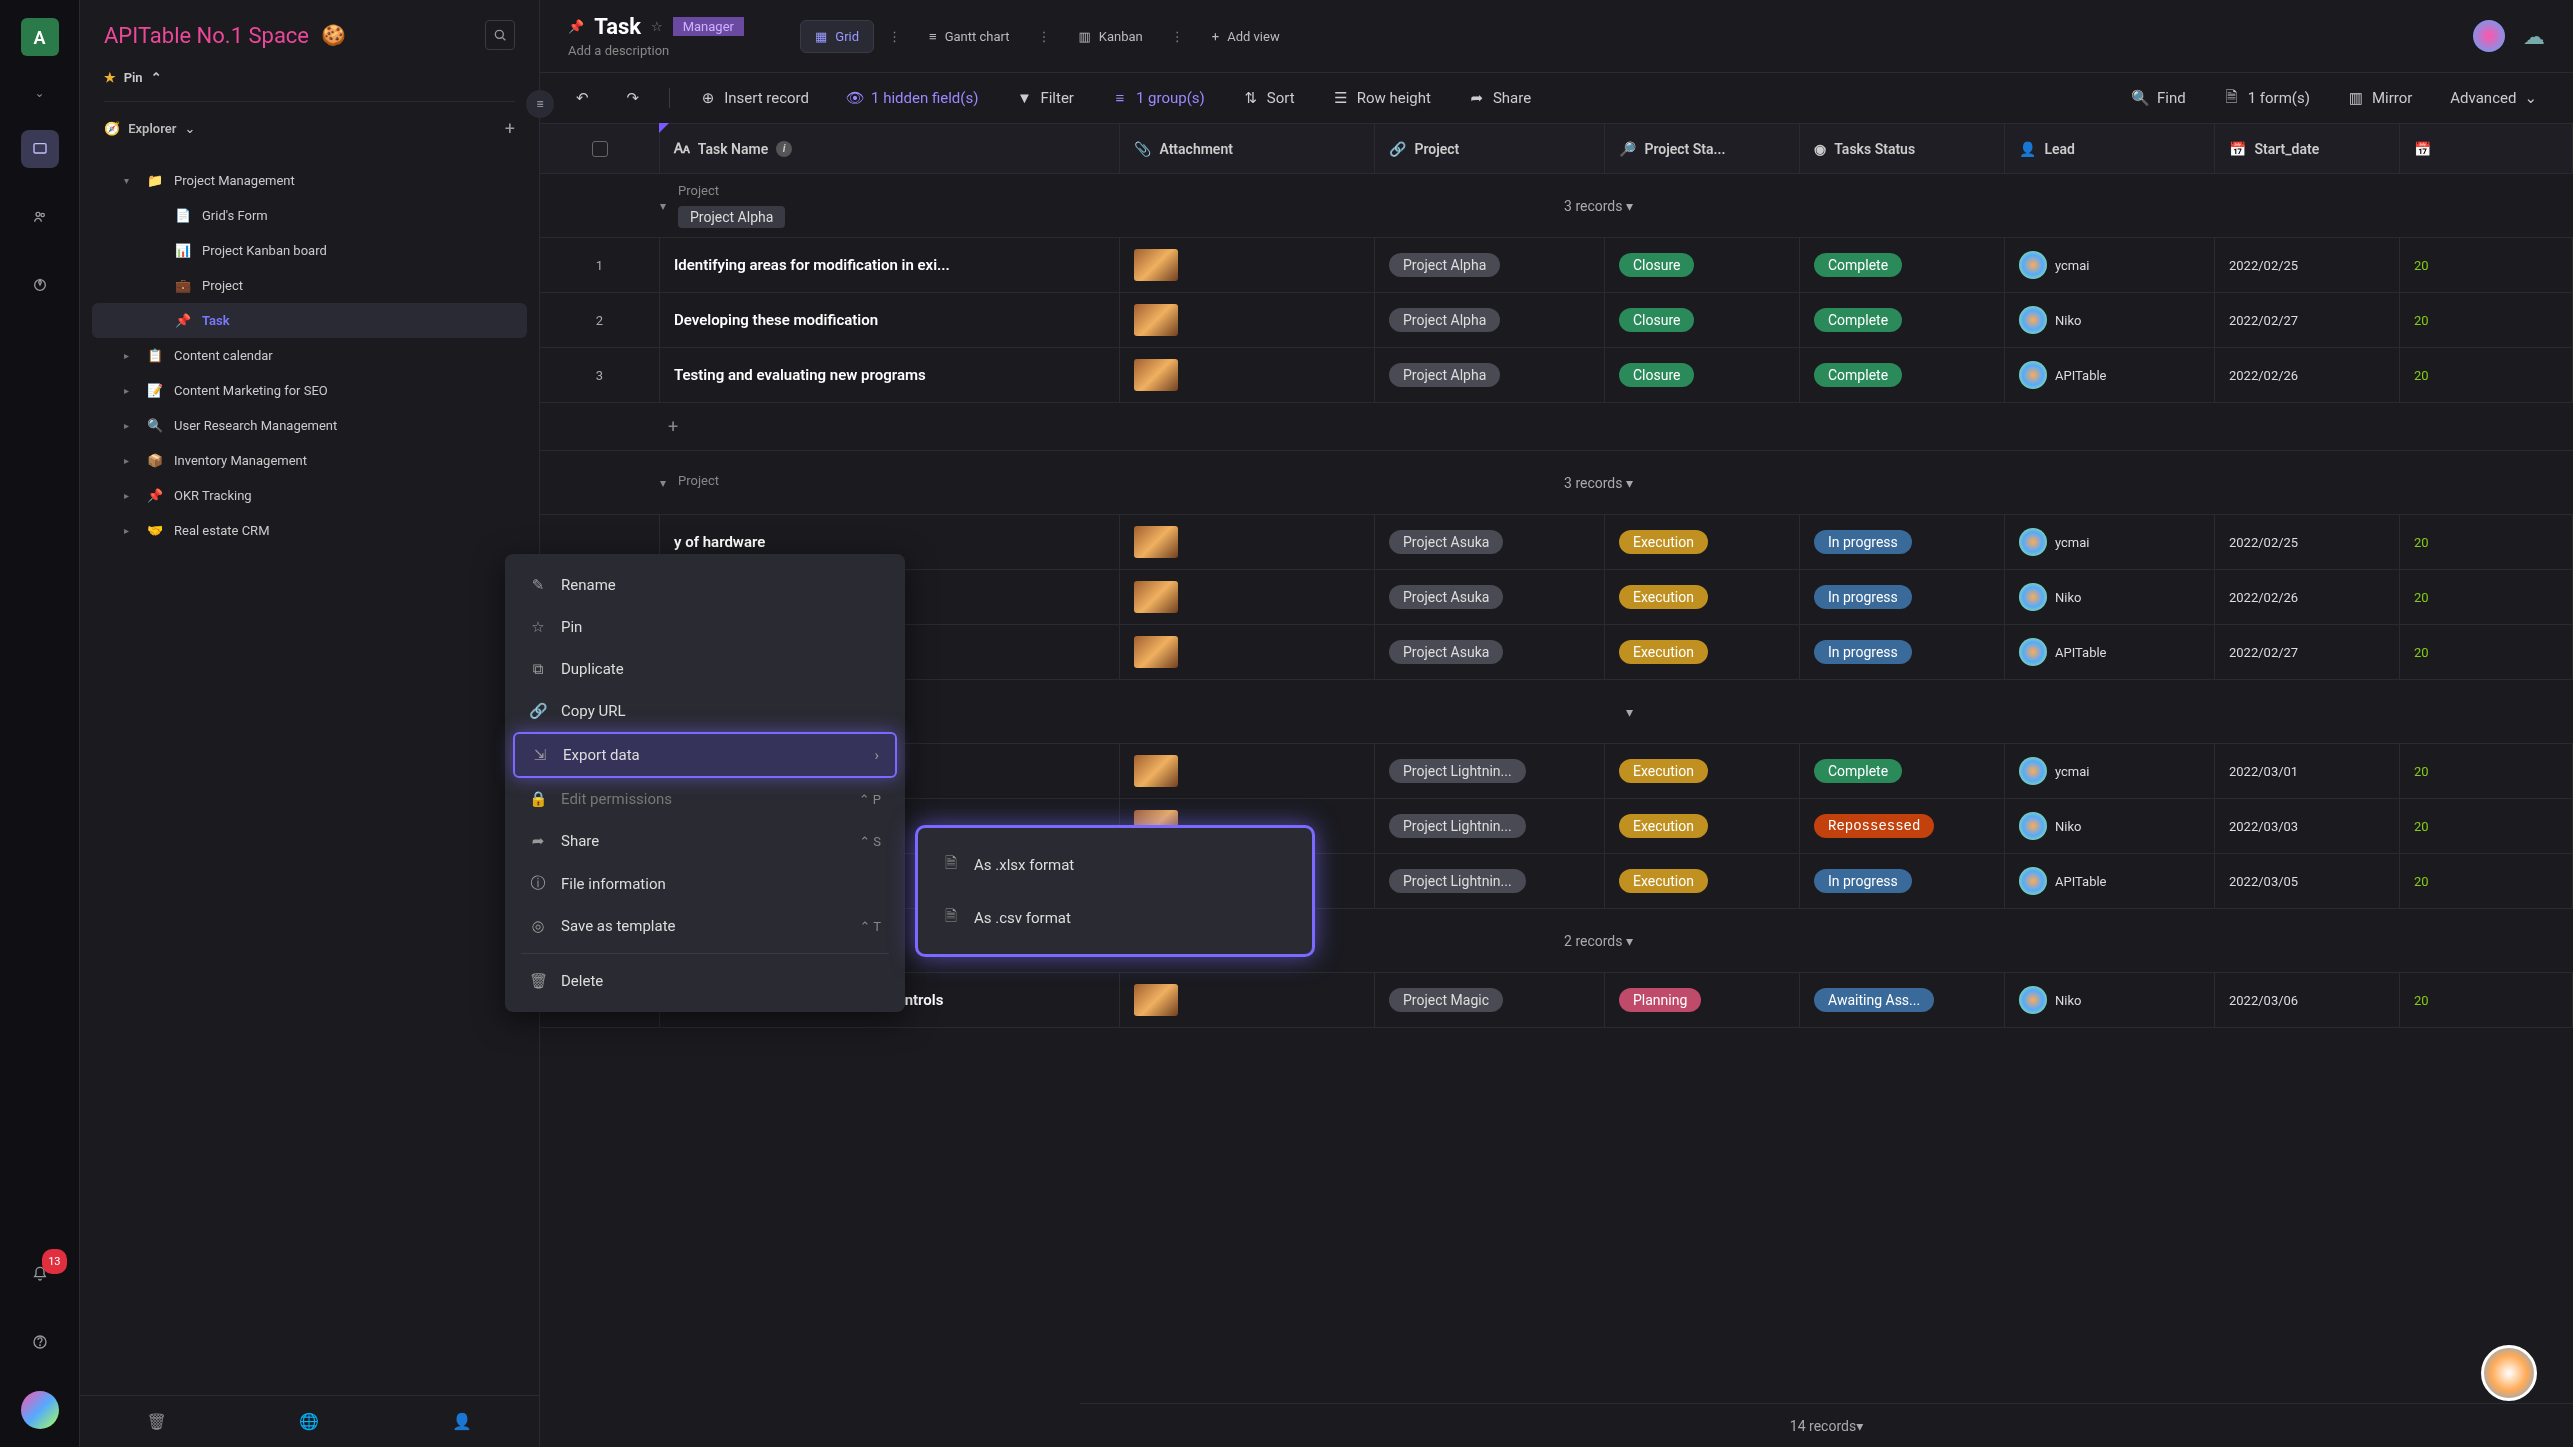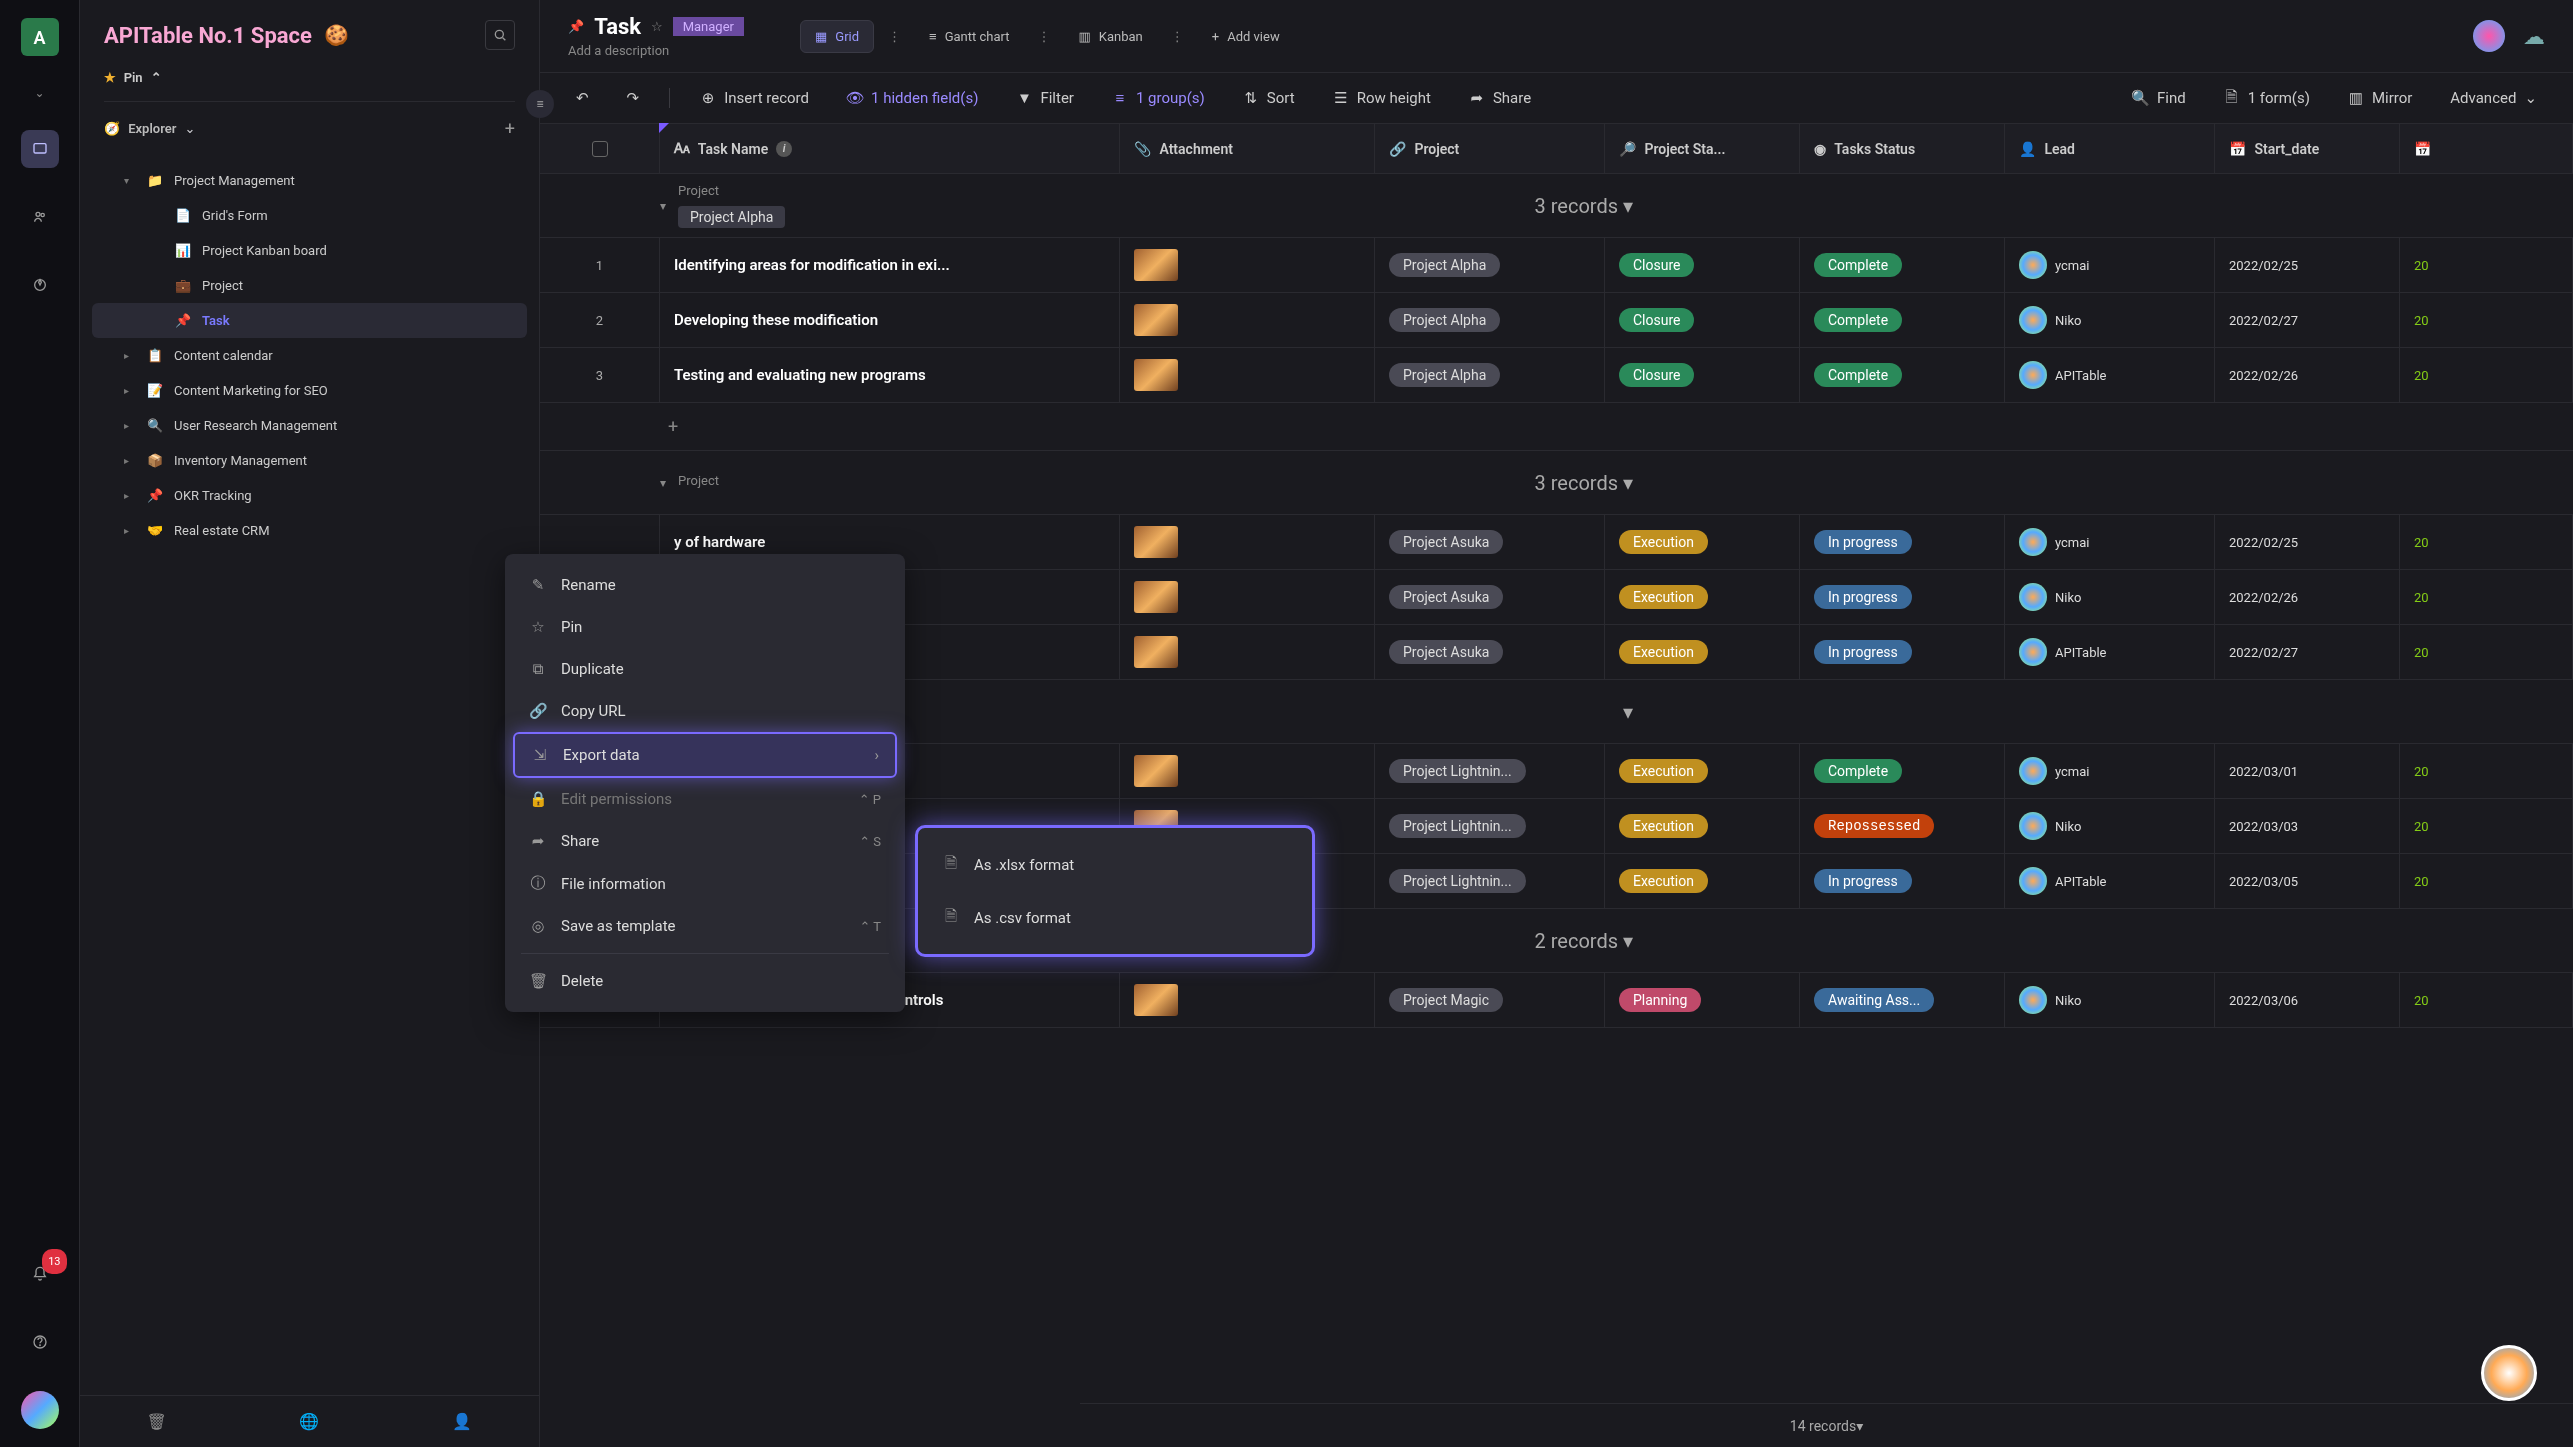--- a/index.html
+++ b/index.html
@@ -13,21 +13,21 @@
 .rail-icon { width: 38px; height: 38px; border-radius: 8px; display: flex; align-items: center; justify-content: center; color: #999; }
 .rail-icon.active { background: #3a3a55; color: #c0c0ff; }
 .rail-spacer { flex: 1; }
 .rail-bell { position: relative; }
 .rail-badge { position: absolute; top: -6px; right: -8px; background: #e03040; color: #fff; border-radius: 10px; font-size: 11px; padding: 6px 6px; }
 .rail-bottom-avatar { width: 38px; height: 38px; border-radius: 50%; background: linear-gradient(135deg,#f5a,#5af,#af5); margin-bottom: 18px; }
 
 
 .sidebar { width: 460px; background: #1a1a1f; border-right: 1px solid #2a2a30; display: flex; flex-direction: column; }
 .sidebar-header { display: flex; align-items: center; gap: 12px; padding: 20px 24px; }
-.space-name { font-size: 22px; font-weight: 700; color: #f9a8d4; }
+.space-name { font-size: 22px; font-weight: 400; color: #ec4899; }
 .cookie { font-size: 20px; }
 .search-btn { margin-left: auto; width: 30px; height: 30px; border: 1px solid #3a3a40; border-radius: 4px; display: flex; align-items: center; justify-content: center; color: #999; }
 .pin-row { display: flex; align-items: center; gap: 8px; padding: 0 24px 16px; color: #ccc; font-weight: 600; }
 .pin-star { color: #f0b030; }
 .divider { height: 1px; background: #2a2a30; margin: 0 24px; }
 .explorer-row { display: flex; align-items: center; gap: 8px; padding: 16px 24px; }
 .explorer-label { color: #bbb; font-weight: 600; }
 .explorer-add { margin-left: auto; color: #999; font-size: 18px; }
 .tree { flex: 1; overflow-y: auto; padding: 8px 12px; }
 .tree-item { display: flex; align-items: center; gap: 10px; padding: 10px 16px; border-radius: 6px; color: #ccc; cursor: pointer; }
@@ -82,21 +82,21 @@
 .checkbox { width: 16px; height: 16px; border: 1.5px solid #666; border-radius: 3px; }
 .info-i { background:#555; color:#ccc; width:16px; height:16px; border-radius:50%; display:inline-flex; align-items:center; justify-content:center; font-size:11px; font-style:italic; }
 
 
 .table-body { flex: 1; overflow-y: auto; position: relative; }
 .group-header { display: flex; align-items: center; height: 64px; padding-left: 120px; border-bottom: 1px solid #2a2a30; }
 .group-caret { color: #888; margin-right: 12px; font-size: 12px; }
 .group-label { color: #888; font-size: 13px; margin-bottom: 4px; }
 .group-name { background: #3a3a45; padding: 3px 12px; border-radius: 4px; color: #ddd; font-size: 14px; }
 .group-col { display: flex; flex-direction: column; gap: 4px; }
-.group-count { margin-left: auto; margin-right: 940px; color: #aaa; font-size: 20px; }
+.group-count { margin-left: auto; margin-right: 940px; color: #aaa; font-size: 14px; }
 
 .row { display: flex; height: 55px; align-items: stretch; border-bottom: 1px solid #2a2a30; }
 .cell { border-right: 1px solid #2a2a30; display: flex; align-items: center; padding: 0 14px; gap: 8px; }
 .c-idx { width: 120px; justify-content: center; color: #aaa; }
 .c-task { width: 460px; color: #fff; font-weight: 600; font-size: 15px; white-space: nowrap; overflow: hidden; text-overflow: ellipsis; }
 .c-attach { width: 255px; }
 .c-project { width: 230px; }
 .c-status { width: 195px; }
 .c-tstatus { width: 205px; }
 .c-lead { width: 210px; }

